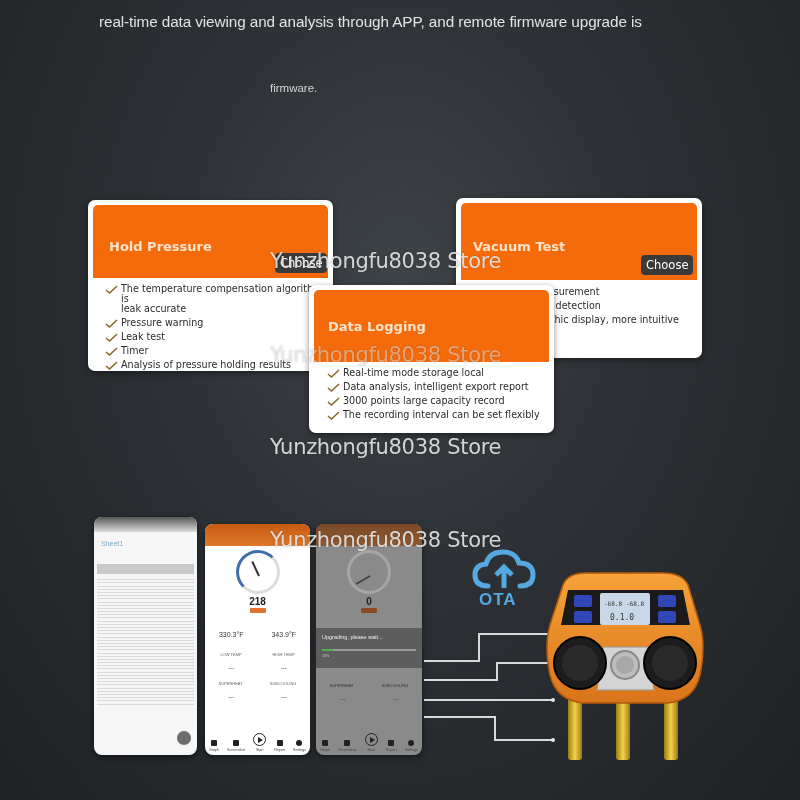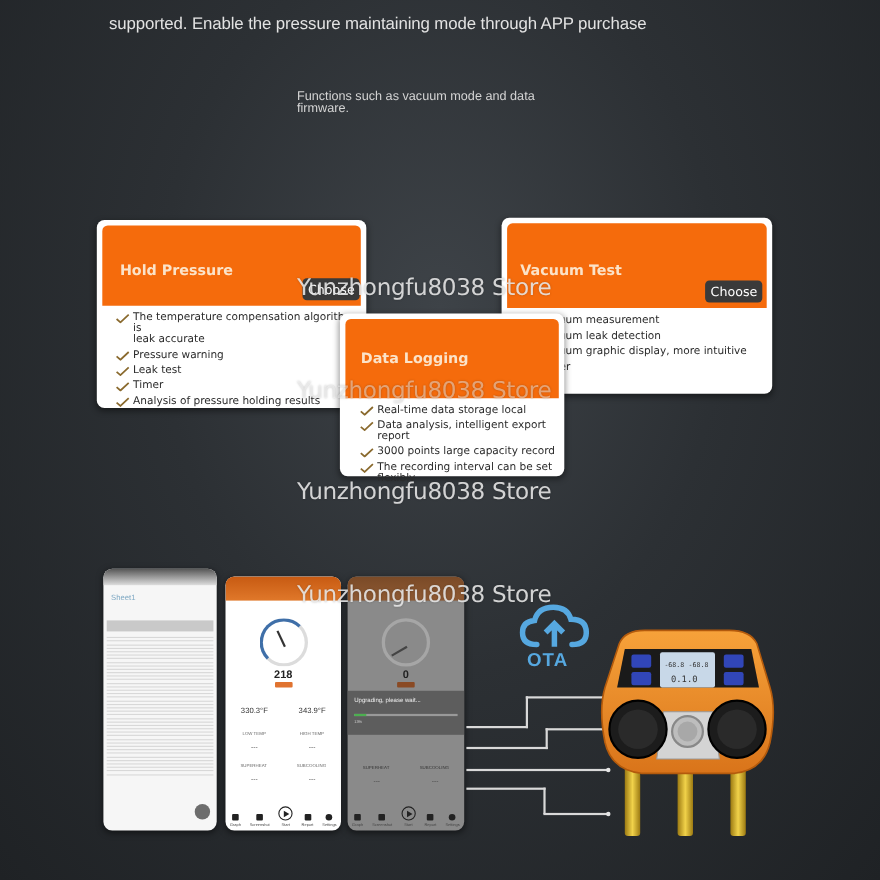--- a/index.html
+++ b/index.html
@@ -72,21 +72,21 @@
   #card-hold .card-title { left: 16px; top: 34px; }
   #card-hold .choose-btn { left: 182px; top: 48px; }
   #card-hold .feat-list { padding: 6px 0 0 12px; }
 
   #card-vac { left: 456px; top: 198px; width: 246px; height: 160px; }
   #card-vac .card-head { height: 77px; }
   #card-vac .card-title { left: 12px; top: 36px; }
   #card-vac .choose-btn { left: 180px; top: 52px; }
   #card-vac .feat-list { padding: 7px 0 0 14px; }
 
-  #card-log { left: 309px; top: 285px; width: 204px; height: 148px; }
+  #card-log { left: 309px; top: 285px; width: 245px; height: 148px; }
   #card-log .card-head { height: 72px; }
   #card-log .card-title { left: 14px; top: 29px; }
   #card-log .feat-list { padding: 6px 0 0 13px; }
 
   
   .wm {
     font-family: "DejaVu Sans", sans-serif;
     font-size: 21px; color: rgba(235,235,235,0.88);
     white-space: nowrap; letter-spacing: -0.3px;
     text-shadow: 0 0 2px rgba(0,0,0,0.25);
@@ -106,21 +106,21 @@
   .sheet-title { font-size: 7px; color: #7fa9c4; padding: 8px 0 0 7px; height: 30px; }
   .sheet-head { margin: 2px 3px 0; height: 10px; background: #c9c9c9; }
   .sheet-rows { margin: 3px 3px 0; }
   .sheet-row { height: 3.2px; border-bottom: 1px solid #d8d8d8; display: flex; }
   .sheet-fab {
     position: absolute; right: 6px; bottom: 10px; width: 14px; height: 14px;
     border-radius: 50%; background: #6d6d6d;
   }
 
   .app-bar { height: 22px; background: linear-gradient(#c75a12, #e0782a); }
-  .gauges { display: flex; justify-content: space-around; padding: 16px 2px 0; }
+  .gauges { display: flex; justify-content: space-around; padding: 4px 2px 0; }
   .gauge { width: 46px; text-align: center; }
   .gauge-dial {
     width: 44px; height: 44px; border-radius: 50%;
     border: 3px solid #dcdcdc; margin: 0 auto; position: relative;
   }
   .gauge-dial.blue { border-left-color: #3f6fa8; border-top-color: #3f6fa8; }
   .gauge-dial.red { border-left-color: #b7553d; border-top-color: #b7553d; }
   .needle { position: absolute; left: 19px; top: 7px; width: 2px; height: 16px; background: #333; transform-origin: bottom center; }
   .gauge-val { font-size: 10px; font-weight: bold; color: #222; margin-top: 2px; }
   .gauge-unit { width: 16px; height: 5px; background: #e07330; margin: 1px auto 0; border-radius: 1px; }
@@ -150,24 +150,23 @@
   .ota-label { left: 479px; top: 590px; font-size: 17px; color: #56a8e0; font-weight: bold; letter-spacing: 1px; }
 
   
   .line { background: #d9d9d9; }
   .dot { width: 4px; height: 4px; border-radius: 50%; background: #e5e5e5; }
 </style>
 </head>
 <body>
 
 <div class="abs intro">
-  <span>supported. Enable the pressure maintaining mode through APP purchase</span>
+  <span>real-time data viewing and analysis through APP, and remote firmware upgrade is</span>
 </div>
 <div class="abs sub">
-  <span>Functions such as vacuum mode and data</span>
   <span>firmware.</span>
 </div>
 
 <div class="abs card" id="card-hold">
   <div class="card-head">
     <div class="card-title">Hold Pressure</div>
     <div class="choose-btn">Choose</div>
   </div>
   <ul class="feat-list">
     <li class="feat-item">
@@ -238,21 +237,21 @@
 
 <div class="abs card" id="card-log">
   <div class="card-head">
     <div class="card-title">Data Logging</div>
   </div>
   <ul class="feat-list">
     <li class="feat-item">
       <svg class="check" viewBox="0 0 13 9">
           <path d="M1 5 L4.5 8 L12 1" stroke="#8a6a2e" stroke-width="1.6" fill="none"></path>
         </svg>
-      <span>Real-time data storage local</span>
+      <span>Real-time mode storage local</span>
     </li>
     <li class="feat-item">
       <svg class="check" viewBox="0 0 13 9">
           <path d="M1 5 L4.5 8 L12 1" stroke="#8a6a2e" stroke-width="1.6" fill="none"></path>
         </svg>
       <span>Data analysis, intelligent export report</span>
     </li>
     <li class="feat-item">
       <svg class="check" viewBox="0 0 13 9">
           <path d="M1 5 L4.5 8 L12 1" stroke="#8a6a2e" stroke-width="1.6" fill="none"></path>

